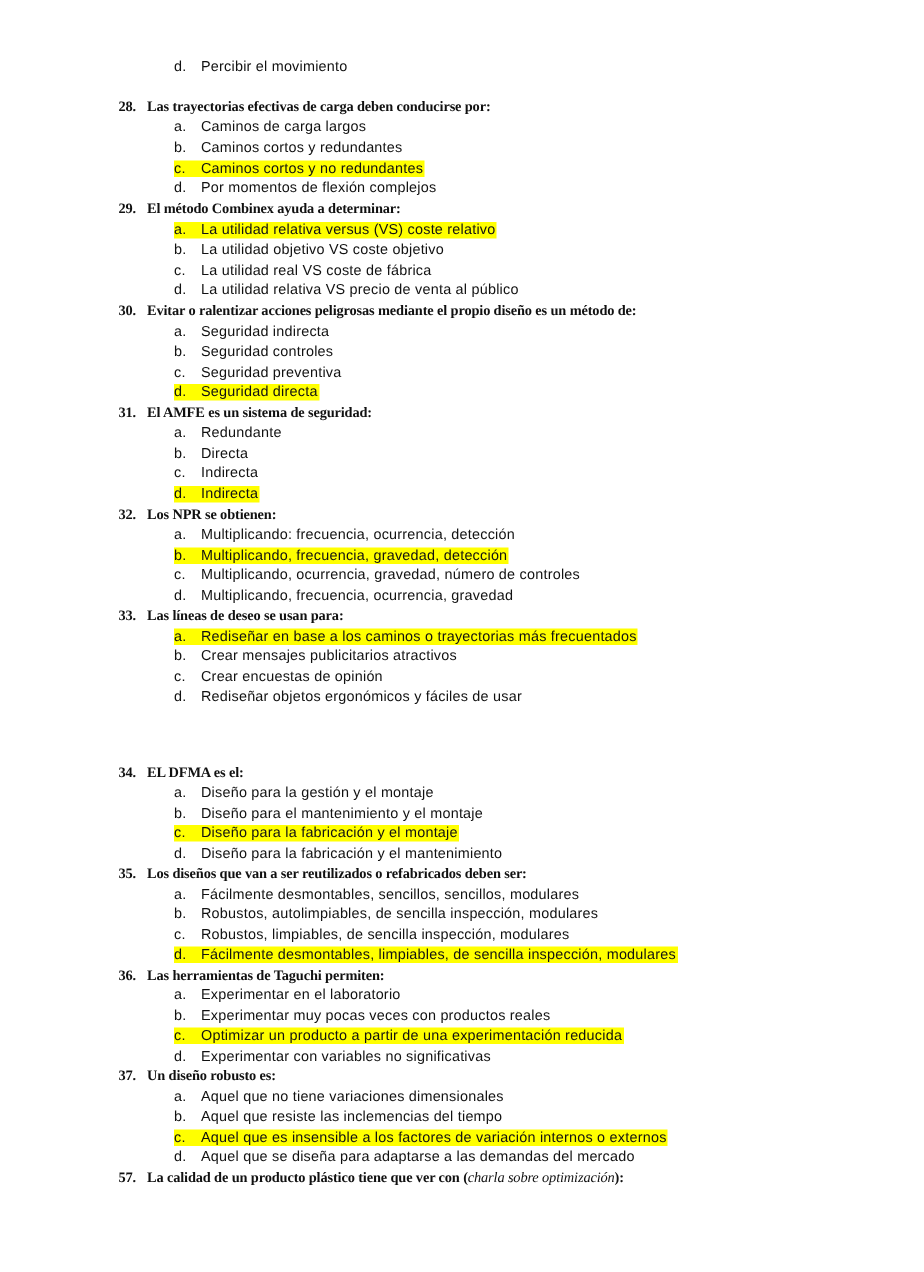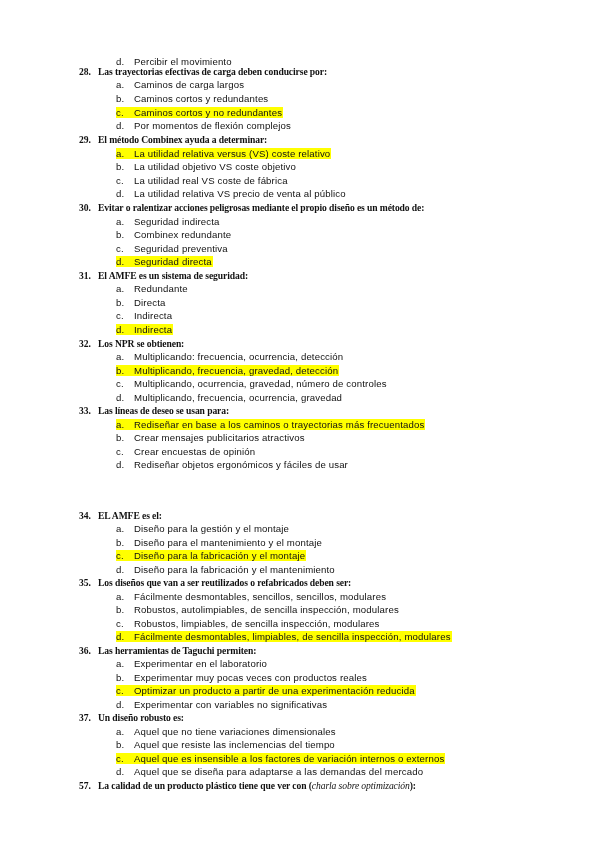--- a/index.html
+++ b/index.html
@@ -12,21 +12,21 @@
   .opt { left: 116px; }
   .opt .letter { display: inline-block; width: 18px; }
   .hl { background: #ffff00; padding-right: 1px; }
   .q i { font-weight: normal; font-style: italic; }
 </style>
 </head>
 <body>
 
 <div class="page">
 
-  <div class="line opt" style="top:55px">
+  <div class="line opt" style="top:38px">
     <span class="letter">d.</span><span>Percibir el movimiento</span>
   </div>
 
   <div class="line q" style="top:65px">
     <span class="num">28.</span><span>Las trayectorias efectivas de carga deben conducirse por:</span>
   </div>
   <div class="line opt" style="top:78px"><span class="letter">a.</span><span>Caminos de carga largos</span></div>
   <div class="line opt" style="top:92px"><span class="letter">b.</span><span>Caminos cortos y redundantes</span></div>
   <div class="line opt" style="top:106px"><span class="hl"><span class="letter">c.</span><span>Caminos cortos y no redundantes</span></span></div>
   <div class="line opt" style="top:119px"><span class="letter">d.</span><span>Por momentos de flexión complejos</span></div>
@@ -36,21 +36,21 @@
   </div>
   <div class="line opt" style="top:147px"><span class="hl"><span class="letter">a.</span><span>La utilidad relativa versus (VS) coste relativo</span></span></div>
   <div class="line opt" style="top:160px"><span class="letter">b.</span><span>La utilidad objetivo VS coste objetivo</span></div>
   <div class="line opt" style="top:174px"><span class="letter">c.</span><span>La utilidad real VS coste de fábrica</span></div>
   <div class="line opt" style="top:187px"><span class="letter">d.</span><span>La utilidad relativa VS precio de venta al público</span></div>
 
   <div class="line q" style="top:201px">
     <span class="num">30.</span><span>Evitar o ralentizar acciones peligrosas mediante el propio diseño es un método de:</span>
   </div>
   <div class="line opt" style="top:215px"><span class="letter">a.</span><span>Seguridad indirecta</span></div>
-  <div class="line opt" style="top:228px"><span class="letter">b.</span><span>Combinex redundante</span></div>
+  <div class="line opt" style="top:228px"><span class="letter">b.</span><span>Seguridad controles</span></div>
   <div class="line opt" style="top:242px"><span class="letter">c.</span><span>Seguridad preventiva</span></div>
   <div class="line opt" style="top:255px"><span class="hl"><span class="letter">d.</span><span>Seguridad directa</span></span></div>
 
   <div class="line q" style="top:269px">
     <span class="num">31.</span><span>El AMFE es un sistema de seguridad:</span>
   </div>
   <div class="line opt" style="top:282px"><span class="letter">a.</span><span>Redundante</span></div>
   <div class="line opt" style="top:296px"><span class="letter">b.</span><span>Directa</span></div>
   <div class="line opt" style="top:309px"><span class="letter">c.</span><span>Indirecta</span></div>
   <div class="line opt" style="top:323px"><span class="hl"><span class="letter">d.</span><span>Indirecta</span></span></div>
@@ -65,21 +65,21 @@
 
   <div class="line q" style="top:404px">
     <span class="num">33.</span><span>Las líneas de deseo se usan para:</span>
   </div>
   <div class="line opt" style="top:418px"><span class="hl"><span class="letter">a.</span><span>Rediseñar en base a los caminos o trayectorias más frecuentados</span></span></div>
   <div class="line opt" style="top:431px"><span class="letter">b.</span><span>Crear mensajes publicitarios atractivos</span></div>
   <div class="line opt" style="top:445px"><span class="letter">c.</span><span>Crear encuestas de opinión</span></div>
   <div class="line opt" style="top:458px"><span class="letter">d.</span><span>Rediseñar objetos ergonómicos y fáciles de usar</span></div>
 
   <div class="line q" style="top:509px">
-    <span class="num">34.</span><span>EL AMFE es el:</span>
+    <span class="num">34.</span><span>EL DFMA es el:</span>
   </div>
   <div class="line opt" style="top:522px"><span class="letter">a.</span><span>Diseño para la gestión y el montaje</span></div>
   <div class="line opt" style="top:536px"><span class="letter">b.</span><span>Diseño para el mantenimiento y el montaje</span></div>
   <div class="line opt" style="top:549px"><span class="hl"><span class="letter">c.</span><span>Diseño para la fabricación y el montaje</span></span></div>
   <div class="line opt" style="top:563px"><span class="letter">d.</span><span>Diseño para la fabricación y el mantenimiento</span></div>
 
   <div class="line q" style="top:576px">
     <span class="num">35.</span><span>Los diseños que van a ser reutilizados o refabricados deben ser:</span>
   </div>
   <div class="line opt" style="top:590px"><span class="letter">a.</span><span>Fácilmente desmontables, sencillos, sencillos, modulares</span></div>

